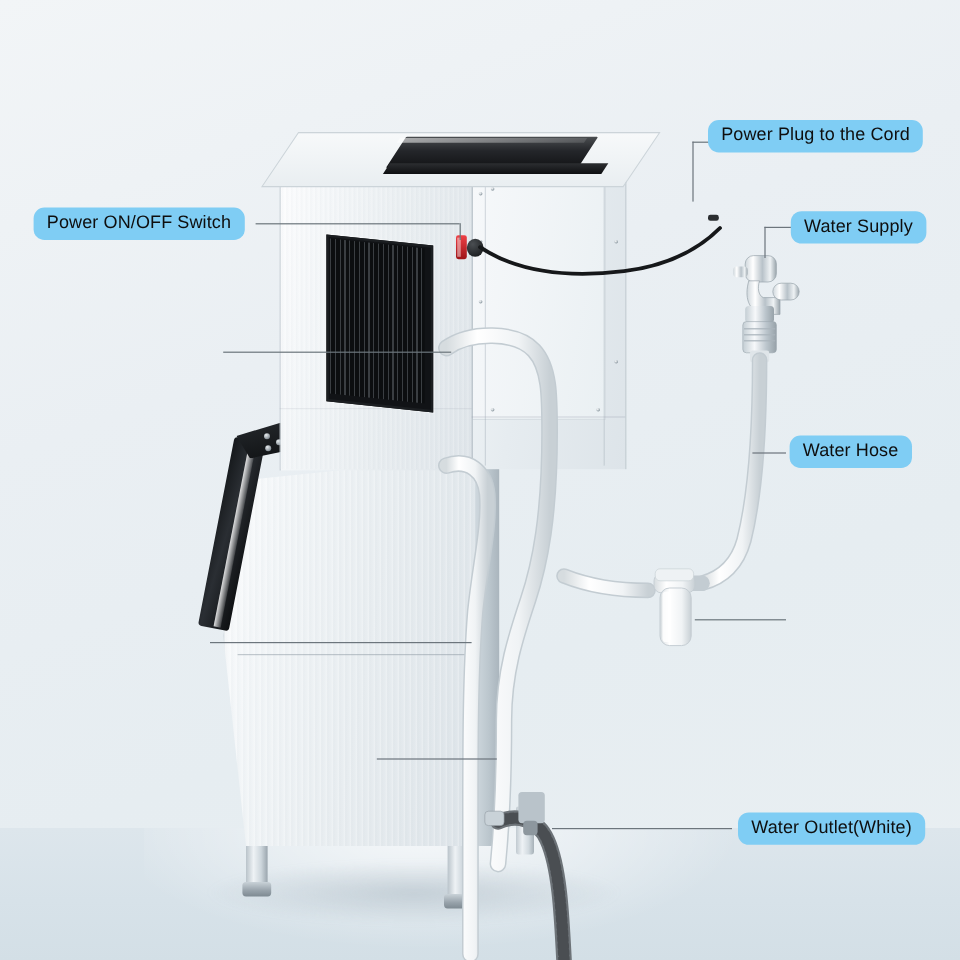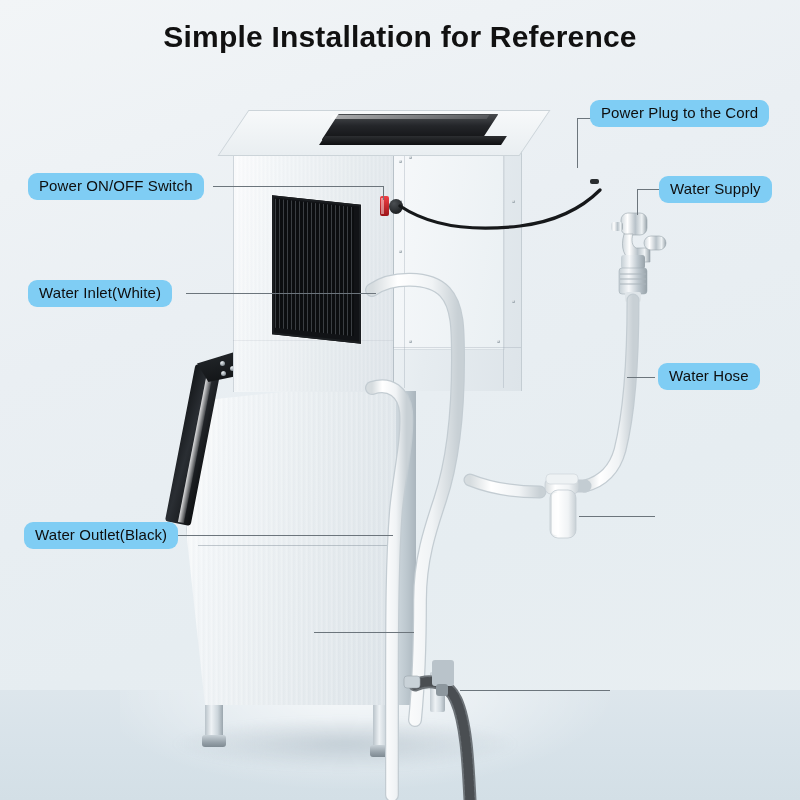--- a/index.html
+++ b/index.html
@@ -192,21 +192,20 @@
 </head>
 <body>
 
 <div id="stage">
 
   <div class="bg-wall"></div>
   <div class="bg-floor"></div>
   <div class="floor-glow"></div>
   <div class="floor-shadow"></div>
 
-  <div class="title">Simple Installation for Reference</div>
 
   <div>
 
     <div class="leg mach" style="left:205px;top:690px;"></div>
     <div class="leg-foot mach" style="left:202px;top:735px;"></div>
     <div class="leg mach" style="left:373px;top:700px;"></div>
     <div class="leg-foot mach" style="left:370px;top:745px;"></div>
     <div class="leg mach" style="left:430px;top:672px;width:15px;height:40px;opacity:.85;"></div>
 
     <div class="bin mach"></div>
@@ -368,21 +367,20 @@
     <div class="lead" style="left:314px;top:632px;width:100px;"></div>
   </div>
 
   <div class="badge" style="left:590px;top:100px;">Power Plug to the Cord</div>
 
   <div class="badge" style="left:659px;top:176px;">Water Supply</div>
 
   <div class="badge" style="left:658px;top:363px;">Water Hose</div>
 
 
+  <div class="badge" style="left:615px;top:677px;">Water Outlet(White)</div>
 
   <div class="badge" style="left:28px;top:173px;">Power ON/OFF Switch</div>
 
-  <div class="badge" style="left:28px;top:280px;">Water Inlet(White)</div>
-
-  <div class="badge" style="left:24px;top:522px;">Water Outlet(Black)</div>
+
 
 
 </div>
 
 </body></html>

